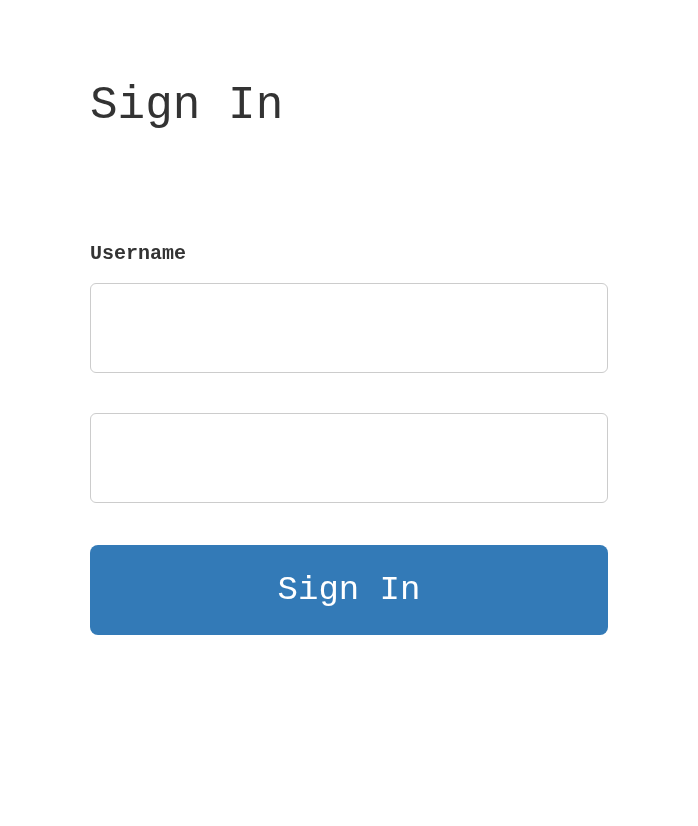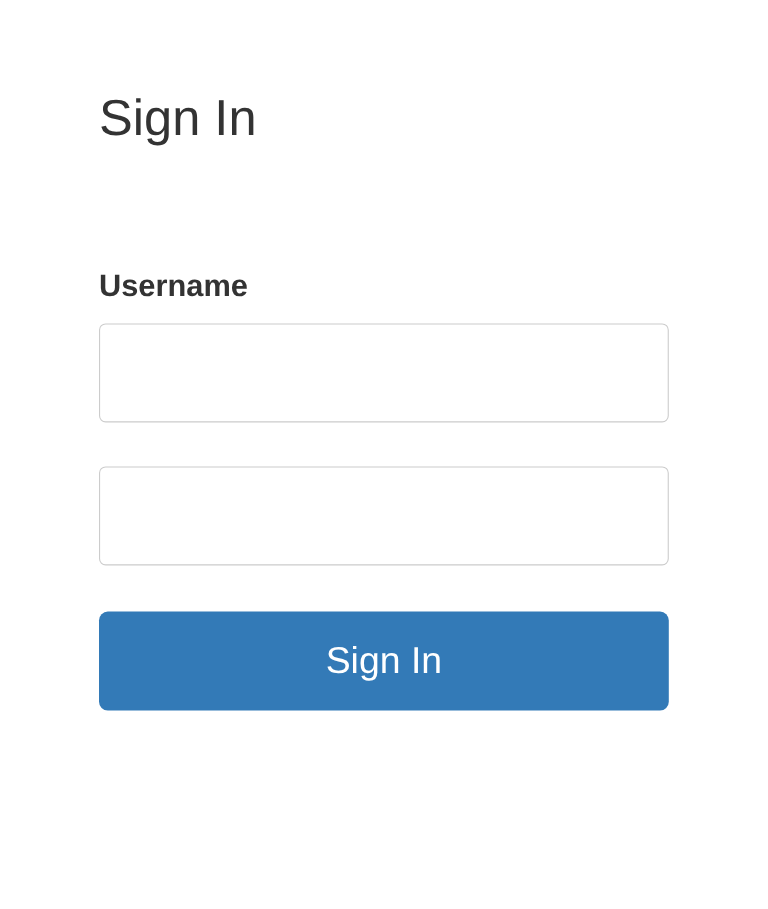--- a/index.html
+++ b/index.html
@@ -1,38 +1,39 @@
 <!DOCTYPE html>
 <html><head>
   <meta charset="utf-8">
   <style>
     * {
       box-sizing: border-box;
       margin: 0;
       padding: 0;
+      font-family: Liberation Mono, monospace;
     }
     body {
       font-family: -apple-system, BlinkMacSystemFont, "Segoe UI", Helvetica, Arial, sans-serif;
       background: #ffffff;
       width: 698px;
       height: 826px;
       padding: 80px 90px;
     }
     .page-title {
       font-size: 46px;
       font-weight: 400;
       color: #333333;
       margin-bottom: 110px;
     }
     .form-group {
       margin-bottom: 40px;
     }
     .form-label {
       display: block;
-      font-size: 28px;
+      font-size: 20px;
       font-weight: 700;
       color: #333333;
       margin-bottom: 18px;
     }
     .form-input {
       width: 100%;
       height: 90px;
       font-size: 24px;
       padding: 12px 16px;
       background: #ffffff;

